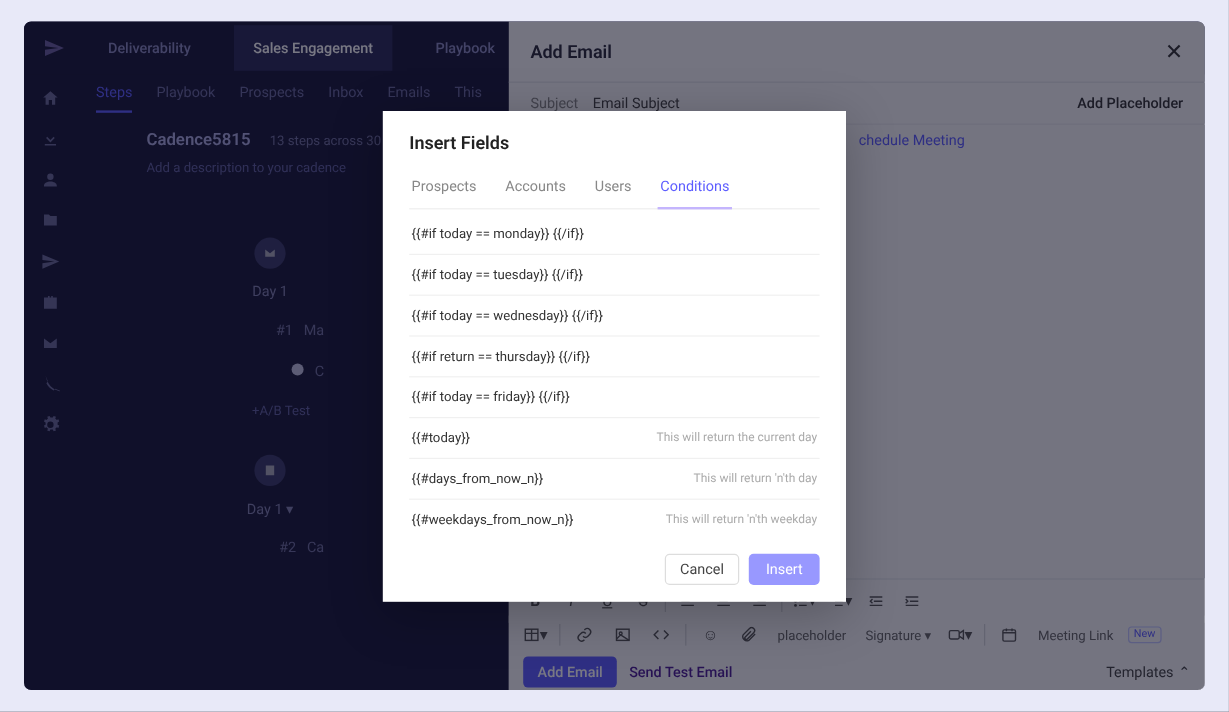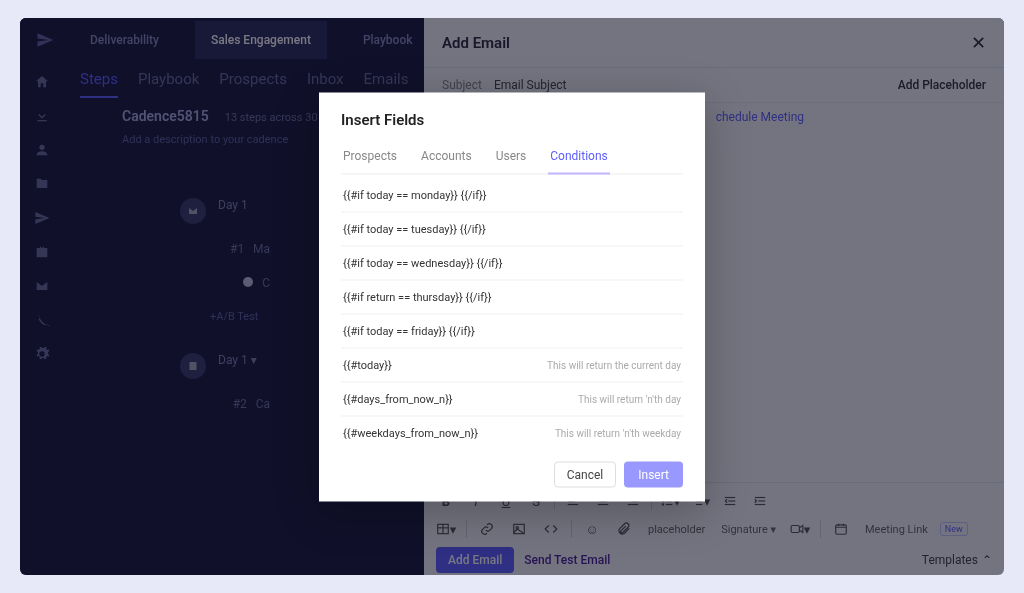--- a/index.html
+++ b/index.html
@@ -66,21 +66,21 @@
 }
 .sub-tabs {
   position: absolute;
   left: 60px;
   top: 52px;
   display: flex;
   gap: 20px;
 }
 .sub-tab {
   color: #6a6aa0;
-  font-size: 15px;
+  font-size: 12px;
   padding-bottom: 8px;
 }
 .sub-tab.active {
   color: #5d5dff;
   border-bottom: 2px solid #5d5dff;
 }
 .cadence-header {
   position: absolute;
   left: 60px;
   top: 88px;
@@ -104,23 +104,25 @@
   margin-top: 8px;
 }
 .timeline {
   position: absolute;
   left: 160px;
   top: 180px;
   color: #8080b0;
 }
 .day-row {
   display: flex;
+  align-items: center;
   gap: 12px;
   margin-bottom: 18px;
   font-size: 12px;
+  flex-direction: column;
 }
 .day-icon {
   width: 26px;
   height: 26px;
   border-radius: 50%;
   background: #3a3a6a;
   display: flex;
   align-items: center;
   justify-content: center;
 }

